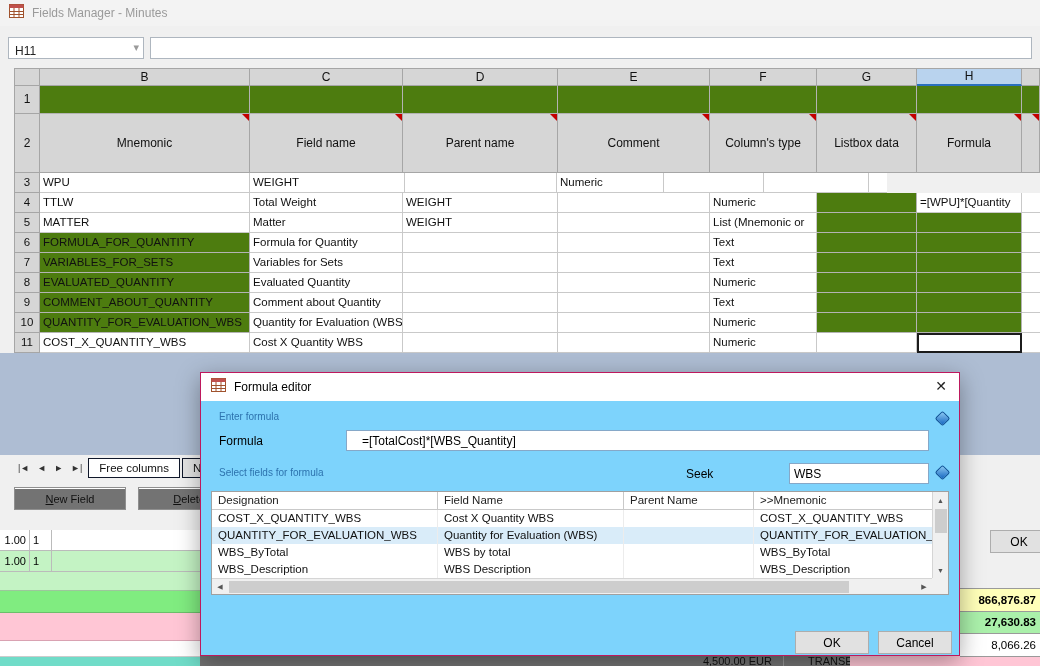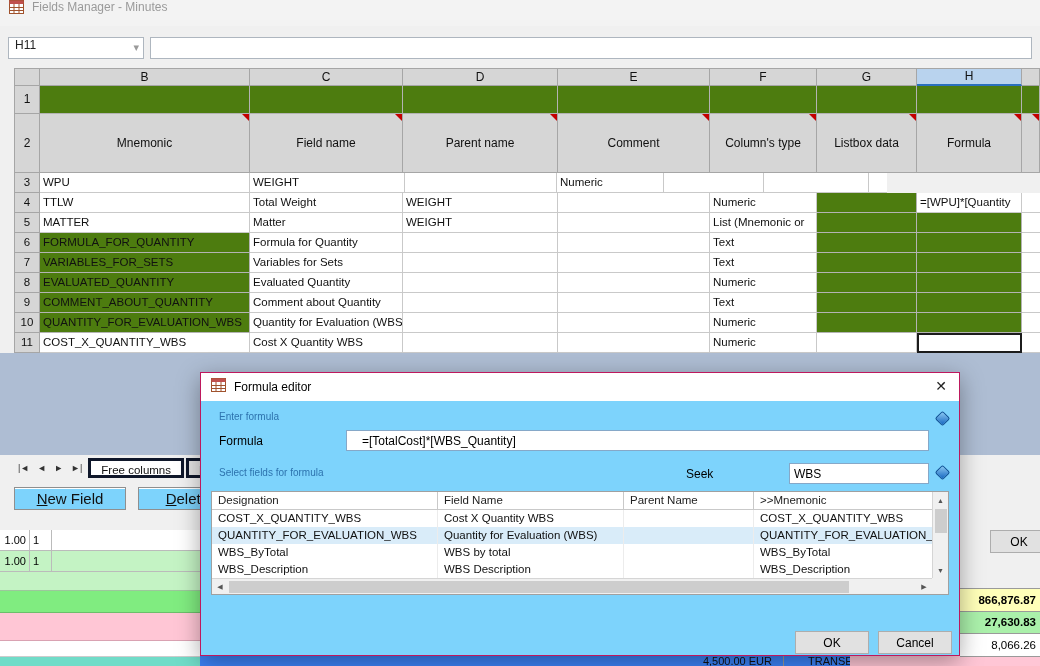--- a/index.html
+++ b/index.html
@@ -1,26 +1,26 @@
 <!DOCTYPE html>
 <html><head>
 <meta charset="utf-8">
 <style>
   * { box-sizing: border-box; margin: 0; padding: 0; }
   html,body { width:1040px; height:666px; }
   body { font-family: "Liberation Sans", "DejaVu Sans", sans-serif; background:#f0f0f0; }
   #screen { position:relative; width:1040px; height:666px; overflow:hidden; background:#f0f0f0; }
 
   
-  #titlebar { position:absolute; left:0; top:0; width:1040px; height:26px; background:#f3f3f3; display:flex; padding-left:9px; }
+  #titlebar { position:absolute; left:0; top:0; width:1040px; height:26px; background:#f3f3f3; display:flex; align-items:center; padding-left:9px; }
   #titlebar .apptitle { color:#9a9a9a; font-size:12px; margin-left:8px; }
 
   
   #fbar { position:absolute; left:0; top:34px; width:1040px; height:28px; background:#f0f0f0; display:flex; align-items:center; }
-  .namebox { position:relative; margin-left:8px; width:136px; height:22px; background:#fff; border:1px solid #aeb6bf; display:flex; align-items:flex-start; padding-left:6px; font-size:12px; color:#222; }
+  .namebox { position:relative; margin-left:8px; width:136px; height:22px; background:#fff; border:1px solid #aeb6bf; display:flex; align-items:flex-end; padding-left:6px; font-size:12px; color:#222; }
   .nb-chev { position:absolute; right:4px; top:3px; color:#9a9a9a; font-size:11px; }
   .fb-input { margin-left:6px; width:882px; height:22px; border:1px solid #aeb6bf; background:#fff; font-size:12px; padding:0 4px; font-family:"Liberation Sans","DejaVu Sans",sans-serif; }
 
   
   #sheet { position:absolute; left:14px; top:68px; }
   .srow { display:flex; }
   .cell { box-sizing:border-box; background:#fff; border-right:1px solid #c9c9c9; border-bottom:1px solid #c9c9c9; font-size:11.5px; color:#111; padding:0 3px; white-space:nowrap; overflow:hidden; line-height:19px; }
   .rh { width:26px; }
   .col-b{width:210px}.col-c{width:153px}.col-d{width:155px}.col-e{width:152px}
   .col-f{width:107px}.col-g{width:100px}.col-h{width:105px}
@@ -36,23 +36,23 @@
   .grey { background:#4d7c0f; border-right:1px solid #b3b3b3; border-bottom:1px solid #b3b3b3; }
   .hdr { background:#d6d6d6; border-right:1px solid #a6a6a6; border-bottom:1px solid #a6a6a6; display:flex; align-items:center; justify-content:center; text-align:center; position:relative; font-size:12px; padding:0 4px; white-space:normal; line-height:14px; }
   .tri { position:absolute; top:0; right:0; width:0; height:0; border-left:7px solid transparent; border-top:7px solid #c40000; }
   .selcell { border:2px solid #1c1c1c !important; background:#fff; }
 
   
   #bluearea { position:absolute; left:0; top:353px; width:1040px; height:102px; background:#aebdd3; }
   #tabbar { position:absolute; left:0; top:455px; width:1040px; height:26px; background:#f0f0f0; display:flex; align-items:center; }
   .tabnav { display:flex; margin-left:14px; }
   .tabnav span { font-size:9px; color:#333; padding:0 4px; line-height:20px; }
-  .tab { height:20px; line-height:19px; padding:0 10px; font-size:11.5px; border:3px solid #0f172a; background:#e4e4e4; margin-left:2px; color:#111; }
+  .tab { height:20px; line-height:19px; padding:0 10px; font-size:11.5px; border:1px solid #0f172a; background:#e4e4e4; margin-left:2px; color:#111; }
   .tab.active { background:#fff; }
-  .winbtn { position:absolute; height:23px; background:#7dd3fc; border:1px solid #8f8f8f; font-size:15px; color:#111; font-family:"Liberation Sans","DejaVu Sans",sans-serif; box-shadow: inset 0 1px 0 #fff; }
+  .winbtn { position:absolute; height:23px; background:#737373; border:1px solid #8f8f8f; font-size:11px; color:#111; font-family:"Liberation Sans","DejaVu Sans",sans-serif; box-shadow: inset 0 1px 0 #fff; }
   .winbtn .lbl { display:block; }
   .winbtn .lbl::first-letter { text-decoration:underline; }
   #btn-newfield { left:14px; top:487px; width:112px; }
   #btn-delfield { left:138px; top:487px; width:112px; }
 
   
   #bg-left { position:absolute; left:0; top:530px; width:200px; height:136px; }
   .bgl-row { display:flex; height:21px; background:#fff; border-bottom:1px solid #bbb; }
   .bgl-row.green { background:#c4f3c4; }
   .bgl-cell-a { width:30px; text-align:right; padding-right:3px; font-size:11px; line-height:20px; border-right:1px solid #bbb; }
@@ -60,21 +60,21 @@
   .band { width:100%; }
 
   #bg-right { position:absolute; left:960px; top:512px; width:80px; height:154px; background:#f0f0f0; }
   #bg-ok { position:absolute; left:30px; top:18px; width:58px; }
   .vr { position:absolute; left:0; width:80px; font-size:11.5px; text-align:right; padding-right:4px; border-top:1px solid #9a9a9a; }
   #vr0 { top:76px; height:23px; background:#ffffb9; line-height:22px; font-weight:700; }
   #vr1 { top:99px; height:22px; background:#aaf0aa; line-height:21px; font-weight:600; }
   #vr2 { top:121px; height:23px; background:#ffffff; line-height:22px; }
   #vr3 { top:144px; height:10px; background:#ffc6d5; }
 
-  #bg-bottom { position:absolute; left:200px; top:656px; width:760px; height:10px; background:#3b82f6; overflow:hidden; font-size:11px; color:#111; }
+  #bg-bottom { position:absolute; left:200px; top:656px; width:760px; height:10px; background:#737373; overflow:hidden; font-size:11px; color:#111; }
   #bgb-val { position:absolute; left:460px; width:112px; text-align:right; line-height:11px; }
   #bgb-div { position:absolute; left:583px; top:0; width:1px; height:10px; background:#999; }
   #bgb-txt { position:absolute; left:592px; line-height:11px;margin-left:16px; }
   #bgb-pink { position:absolute; left:650px; top:0; width:110px; height:10px; background:#ffc6d5; }
 
   
   #dialog { position:absolute; left:200px; top:372px; width:760px; height:284px; background:#7dd3fc; border:1px solid #be185d; box-shadow:0 6px 22px rgba(0,0,0,.35); z-index:10; }
   .dlg-title { position:relative; height:28px; display:flex; align-items:center; padding-left:10px; background:#fff; }
   .dlg-title-text { font-size:12px; color:#000; margin-left:8px; }
   .dlg-close { position:absolute; right:12px; top:5px; font-size:14px; color:#222; cursor:default; }

